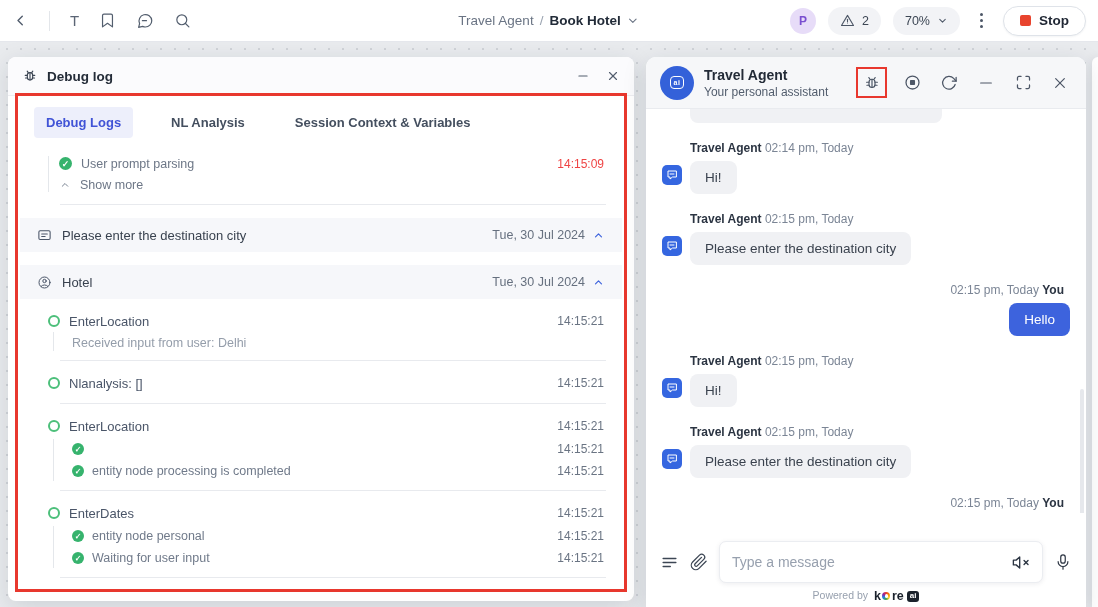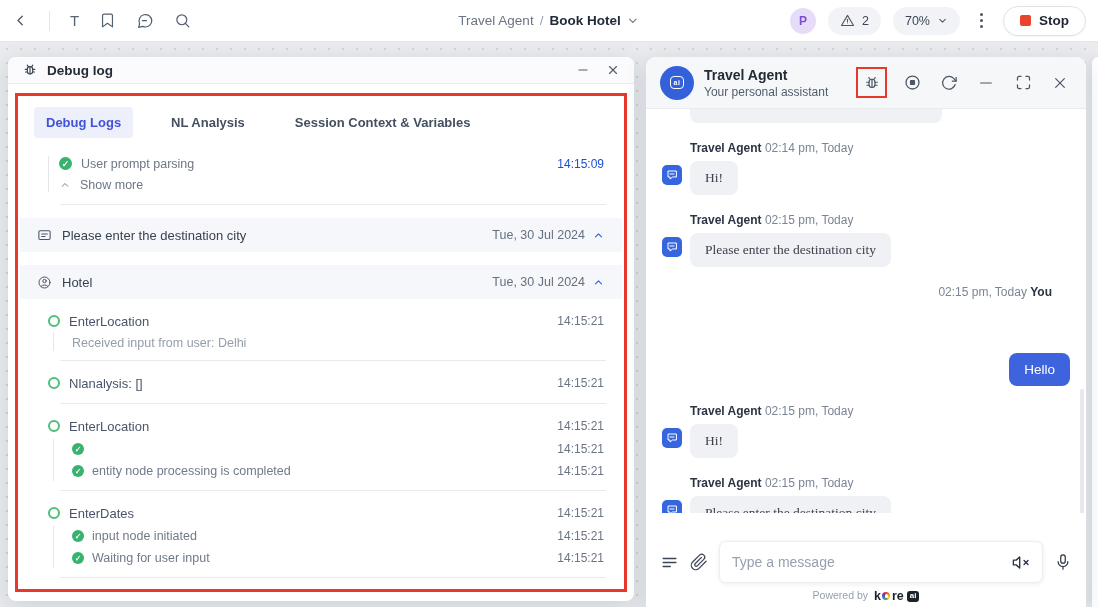--- a/index.html
+++ b/index.html
@@ -34,36 +34,36 @@
   .kebab { display:flex; flex-direction:column; gap:3px; padding:4px 8px; cursor:pointer; }
   .kebab i { width:3px; height:3px; border-radius:50%; background:#4c5666; }
   .stop-btn { height:30px; border-radius:16px; border:1px solid #dfe3e9; background:#fff;
               display:flex; align-items:center; gap:8px; padding:0 16px; font-size:13.5px;
               font-weight:600; color:#1f2633; box-shadow:0 1px 2px rgba(20,30,50,.05); }
   .stop-square { width:11px; height:11px; border-radius:2px; background:#e8442e; }
 
   
   .debug-panel { position:absolute; left:8px; top:57px; width:626px; height:544px; background:#fff;
                  border-radius:8px; box-shadow:0 6px 24px rgba(25,35,55,.13); z-index:10; }
-  .dp-header { height:27px; display:flex; align-items:center; gap:9px; padding:13px 14px;
+  .dp-header { height:39px; display:flex; align-items:center; gap:9px; padding:13px 14px;
                background:#fbfbfd; border-bottom:1px solid #ededf1; border-radius:8px 8px 0 0; }
   .dp-title { font-size:13.5px; font-weight:700; color:#242c38; }
   .dp-controls { margin-left:auto; display:flex; align-items:center; gap:16px; color:#5a6472; }
   .highlight-rect { position:absolute; left:7px; right:7px; top:36px; bottom:9px;
                     border:3px solid #e8382e; overflow:hidden; }
   .dp-tabs { display:flex; align-items:center; gap:26px; padding:11px 16px 9px 16px; }
   .dp-tab { font-size:13px; font-weight:600; color:#444f5f; padding:8px 12px; border-radius:4px; cursor:pointer; }
   .dp-tab.active { color:#4053d6; background:#edeffb; }
   .log-list { padding:0 2px; overflow:hidden; }
 
   .steps-block { position:relative; margin:6px 16px 0 28px; }
   .steps-block::before { content:""; position:absolute; left:0; top:3px; bottom:3px; width:1px; background:#e4e7eb; }
   .step-row { display:flex; align-items:center; height:21px; padding-left:11px; }
   .step-row .txt { margin-left:9px; font-size:12.5px; color:#6d7787; }
-  .step-row .time { margin-left:auto; margin-right:2px; font-size:12px; color:#1d4ed8; }
+  .step-row .time { margin-left:auto; margin-right:2px; font-size:12px; color:#ef4444; }
   .ic-check { width:13px; height:13px; min-width:13px; border-radius:50%; background:#36b36d; color:#fff;
               font-size:9px; display:inline-flex; align-items:center; justify-content:center; font-weight:700; }
   .ic-ring { width:12px; height:12px; min-width:12px; border-radius:50%; border:2px solid #4cbf7a; background:#fff; }
   .log-divider { border-bottom:1px solid #e8eaee; margin:9px 16px 0 40px; }
 
   .log-msg { display:flex; align-items:center; height:34px; background:#f6f7fa; margin-top:13px; padding:0 17px; }
   .log-msg .txt { margin-left:10px; font-size:13px; color:#39424f; }
   .log-msg .date { margin-left:auto; font-size:12.5px; color:#66707f; display:flex; align-items:center; gap:7px; }
 
   .log-node { margin:11px 16px 0 28px; }
@@ -93,26 +93,26 @@
   .hdr-ic { display:flex; align-items:center; justify-content:center; width:24px; height:24px; cursor:pointer; }
   .bug-highlight { border:2.5px solid #e8382e; width:31px; height:31px; }
 
   .chat-body { position:absolute; left:0; right:0; top:52px; bottom:94px; background:#fff;
                padding:0 16px; overflow:hidden; }
   .partial-bubble { width:252px; height:14px; background:#f0f1f4; border-radius:0 0 8px 8px; margin-left:28px; }
   .msg-group { margin-top:18px; display:flex; flex-direction:column; }
   .msg-meta { font-size:12px; color:#7b8595; margin:0 2px 6px 28px; }
   .msg-meta b { color:#2b3442; font-weight:700; }
   .msg-group.user { align-items:flex-end; }
-  .msg-group.user .msg-meta { margin:0 18px 6px 0; }
-  .bot-row { display:flex; align-items:flex-start; gap:8px;font-family:Liberation Serif, serif; }
+  .msg-group.user .msg-meta { margin:0 6px 6px 0; }
+  .bot-row { display:flex; align-items:flex-start; gap:8px; }
   .bot-badge { width:20px; height:20px; min-width:20px; border-radius:5px; background:#3566e0;
                display:flex; align-items:center; justify-content:center; margin-top:4px; }
   .bubble { background:#f0f1f4; border-radius:8px; padding:9px 15px; font-size:13.5px; color:#3a424e; width:fit-content; }
-  .bubble.user { background:#3d63dd; color:#fff; font-weight:500;margin-top:48px; }
+  .bubble.user { background:#3d63dd; color:#fff; font-weight:500; }
   .chat-scroll-thumb { position:absolute; right:2px; top:280px; width:4px; height:150px;
                        background:#e6e8ec; border-radius:2px; }
 
   .chat-input-bar { position:absolute; left:0; right:0; bottom:24px; display:flex; align-items:center;
                     gap:11px; padding:0 14px; background:#fff; }
   .chat-field { flex:1; height:42px; background:#fff; border:1px solid #ebedf1; border-radius:7px;
                 box-shadow:0 1px 5px rgba(20,30,50,.08); display:flex; align-items:center; padding:0 12px; }
   .chat-field input { flex:1; border:none; outline:none; font-size:14px; color:#3a424e;
                       font-family:"Liberation Sans", sans-serif; background:transparent; }
   .chat-field input::placeholder { color:#97a0ae; }
@@ -320,21 +320,21 @@
         <div class="log-divider"></div>
         <div class="log-node">
           <div class="node-head">
             <span class="ic-ring"></span>
             <span class="txt">EnterDates</span>
             <span class="time">14:15:21</span>
           </div>
           <div class="node-body">
             <div class="child-row">
               <span class="ic-check sm">✓</span>
-              <span class="txt">input node initiated</span>
+              <span class="txt">entity node personal</span>
               <span class="time">14:15:21</span>
             </div>
             <div class="child-row">
               <span class="ic-check sm">✓</span>
               <span class="txt">Waiting for user input</span>
               <span class="time">14:15:21</span>
             </div>
           </div>
         </div>
         <div class="log-divider"></div>

